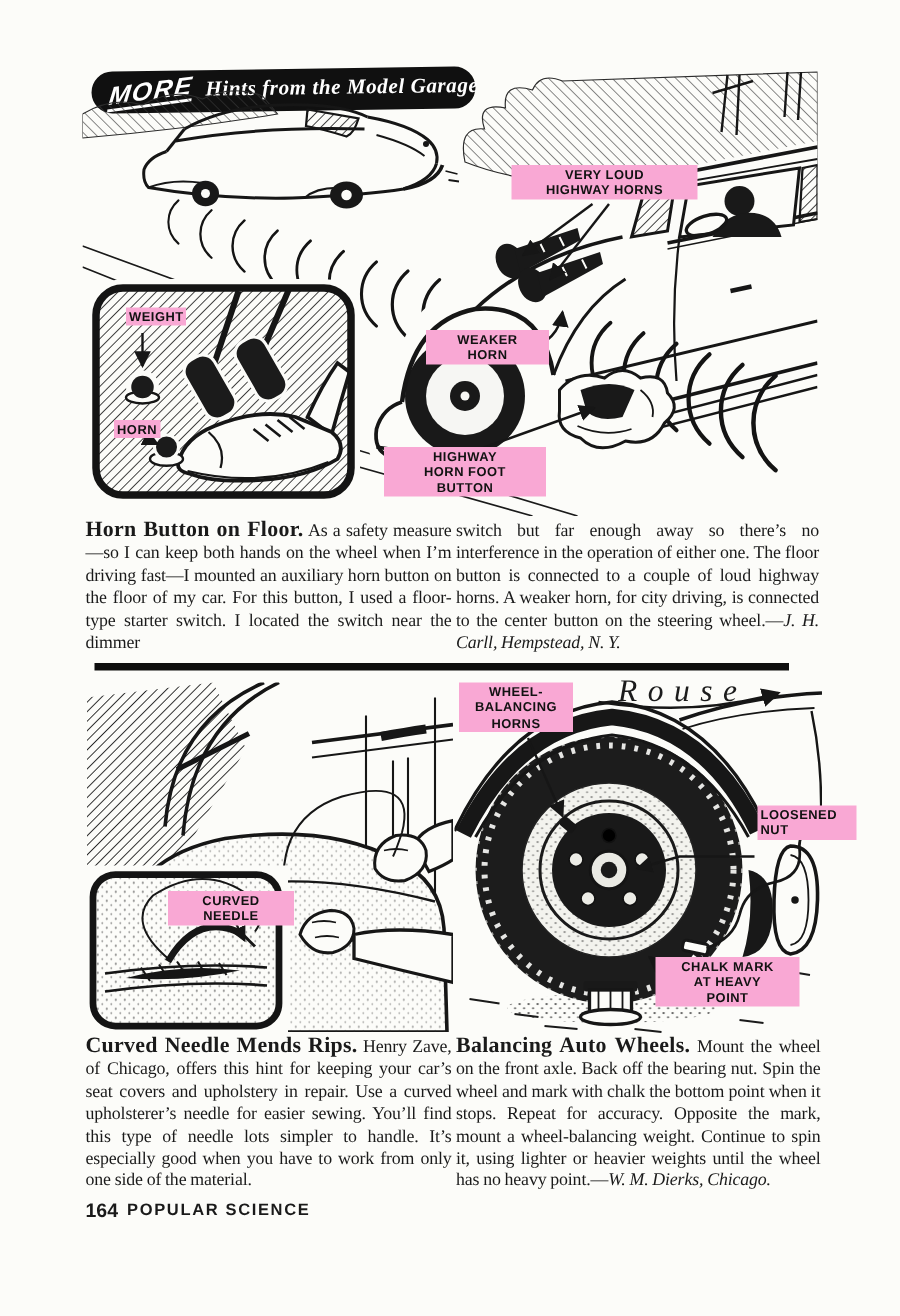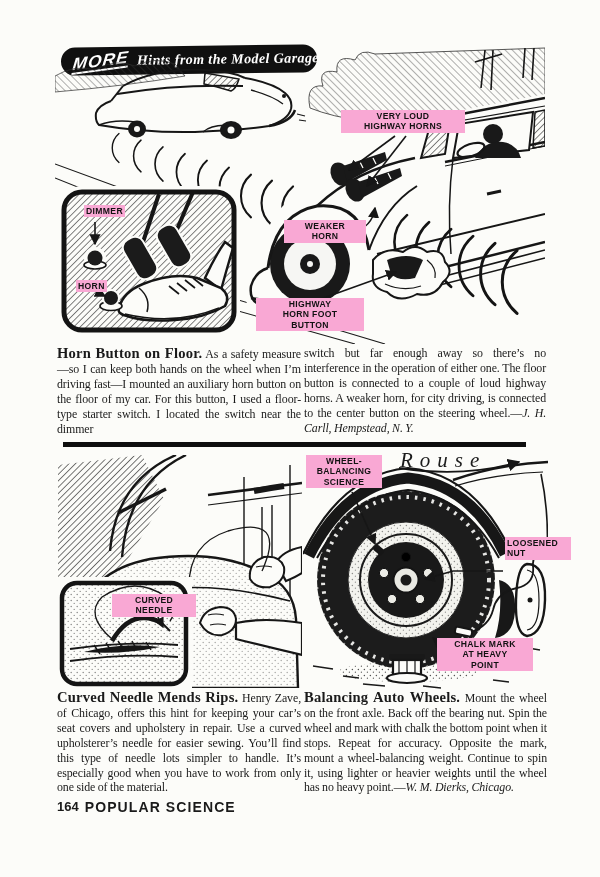--- a/index.html
+++ b/index.html
@@ -23,23 +23,23 @@
   .center{text-align:center;}
   .sig{position:absolute;font-family:"Liberation Serif",serif;font-style:italic;font-size:21px;
           letter-spacing:7px;color:#1c1c1c;}
   
   .col{position:absolute;width:244px;font-size:11.9px;line-height:14.9px;text-align:justify;
           letter-spacing:-.1px;word-spacing:-.3px;}
   .headline{font-weight:bold;font-size:14.6px;letter-spacing:.2px;}
   .byline{font-style:italic;}
   .rule{position:absolute;left:63px;top:442px;width:463px;height:5px;background:#0e0e0e;}
   .footer{position:absolute;left:57px;top:799px;font-family:"Liberation Sans",sans-serif;
-          display:flex;align-items:flex-start;}
+          display:flex;align-items:center;}
   .pageno{font-weight:bold;font-size:13px;}
-  .mag{font-size:14px;font-weight:bold;letter-spacing:1.1px;margin-left:6px;}
+  .mag{font-size:11px;font-weight:bold;letter-spacing:1.1px;margin-left:6px;}
 </style>
 </head>
 <body>
 
 <div class="page">
 
   <div class="banner">
     <span class="banner-more">MORE</span>
     <span class="banner-title">Hints from the Model Garage</span>
   </div>
@@ -198,21 +198,21 @@
     </svg>
   </div>
 
   <div class="illo-label center" style="left:341px;top:110px;width:120px;">VERY LOUD
 HIGHWAY HORNS</div>
   <div class="illo-label center" style="left:284px;top:220px;width:78px;">WEAKER
 HORN</div>
   <div class="illo-label center" style="left:256px;top:298px;width:104px;">HIGHWAY
 HORN FOOT
 BUTTON</div>
-  <div class="illo-label" style="left:84px;top:205px;">DIMMER</div>
+  <div class="illo-label" style="left:84px;top:205px;">WEIGHT</div>
   <div class="illo-label" style="left:76px;top:280px;">HORN</div>
 
   <div class="col" style="left:57px;top:346px;">
     <span class="headline">Horn Button on Floor.</span>
     <span>As a safety measure—so I can keep both hands on the wheel when I’m driving fast—I mounted an auxiliary horn button on the floor of my car. For this button, I used a floor-type starter switch. I located the switch near the dimmer</span>
   </div>
   <div class="col" style="left:304px;top:346px;width:242px;">
     <span>switch but far enough away so there’s no interference in the operation of either one. The floor button is connected to a couple of loud highway horns. A weaker horn, for city driving, is connected to the center button on the steering wheel.—</span><span class="byline">J. H. Carll, Hempstead, N. Y.</span>
   </div>
 
@@ -350,24 +350,24 @@
       </g>
 
       <g stroke="#161616" stroke-width="1.6" fill="none">
         <path d="M49,40 L72,92" marker-end="url(#ah3)"></path>
         <path d="M200,119 L150,119 L122,127" marker-end="url(#ah3)"></path>
         <path d="M142,196 L130,186" marker-end="url(#ah3)"></path>
         <path d="M96,16 Q160,26 216,10" stroke-width="1.8" marker-end="url(#ah3)"></path>
       </g>
     </svg>
   </div>
-  <div class="sig" style="left:400px;top:448px;">Rouse</div>
+  <div class="sig" style="left:412px;top:448px;">Rouse</div>
   <div class="illo-label center" style="left:306px;top:455px;width:72px;">WHEEL-
 BALANCING
-SCIENCE</div>
+HORNS</div>
   <div class="illo-label" style="left:505px;top:537px;width:62px;">LOOSENED
 NUT</div>
   <div class="illo-label center" style="left:437px;top:638px;width:92px;">CHALK MARK
 AT HEAVY
 POINT</div>
 
   <div class="col" style="left:304px;top:690px;width:243px;">
     <span class="headline">Balancing Auto Wheels.</span>
     <span>Mount the wheel on the front axle. Back off the bearing nut. Spin the wheel and mark with chalk the bottom point when it stops. Repeat for accuracy. Opposite the mark, mount a wheel-balancing weight. Continue to spin it, using lighter or heavier weights until the wheel has no heavy point.—</span><span class="byline">W. M. Dierks, Chicago.</span>
   </div>

